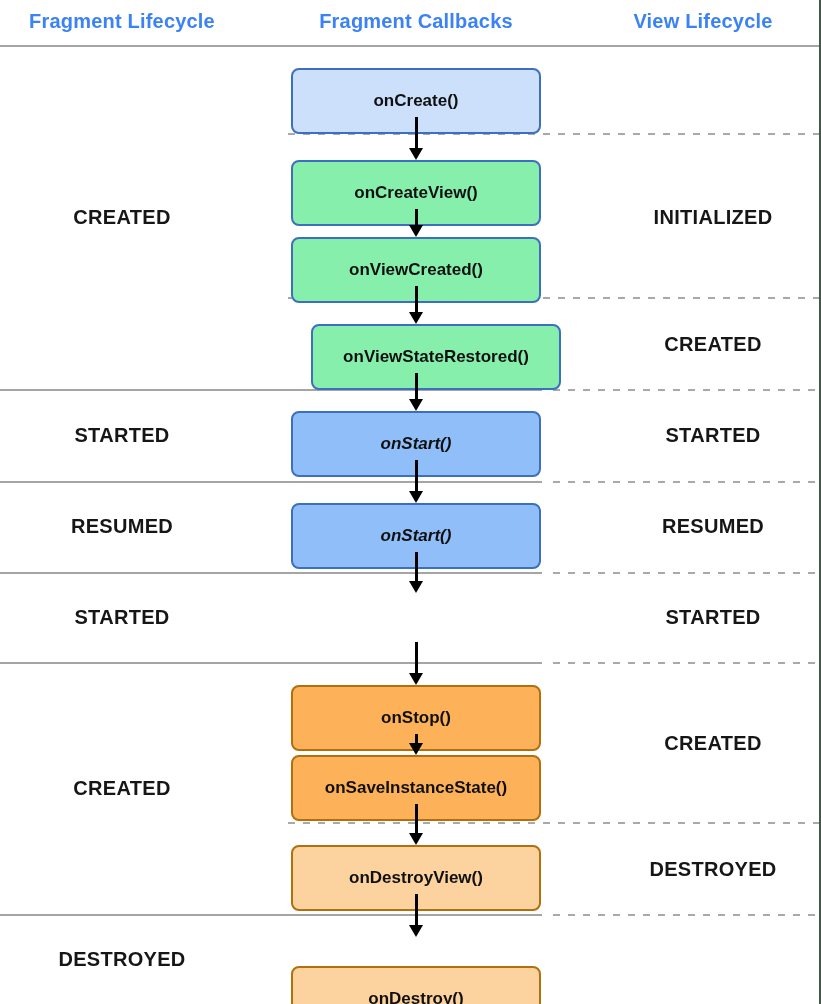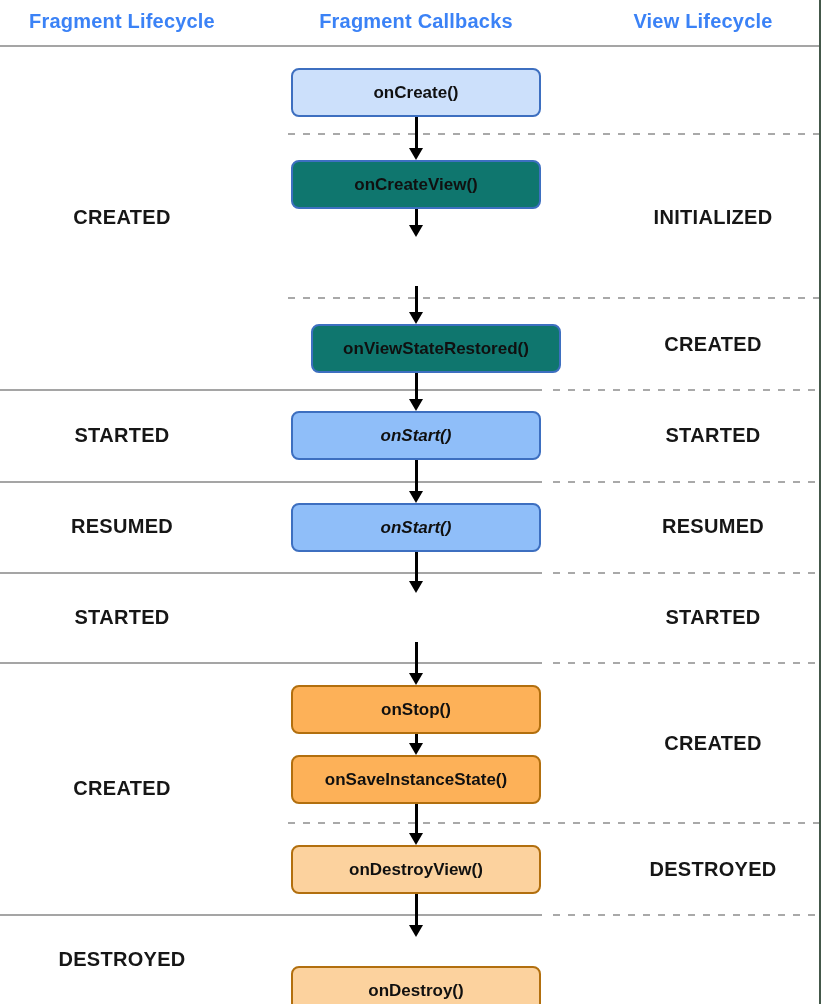--- a/index.html
+++ b/index.html
@@ -15,27 +15,27 @@
   .state-label{
     position:absolute; width:220px; text-align:center;
     font-size:20px; font-weight:700; color:#161616; letter-spacing:0.3px;
   }
   .hline-solid{ position:absolute; height:2px; background:#a5a5a5; }
   .hline-dash{
     position:absolute; height:2px;
     background:repeating-linear-gradient(90deg,#a9a9a9 0 7px,transparent 7px 15px);
   }
   .cb-box{
-    position:absolute; left:291px; width:250px; height:49px;
+    position:absolute; left:291px; width:250px; height:66px;
     border:2px solid #3d6fc0; border-radius:8px; box-sizing:border-box;
     display:flex; align-items:center; justify-content:center;
     font-size:17px; font-weight:700; color:#101010;
   }
   .blue-lightest{ background:#cce0fb; border-color:#3d6fc0; }
-  .blue-light   { background:#0f766e; border-color:#3d6fc0; }
+  .blue-light   { background:#86efac; border-color:#3d6fc0; }
   .blue-medium  { background:#8fbef9; border-color:#3d6fc0;font-style:italic; }
   .orange-medium{ background:#fdb158; border-color:#b26f0e; }
   .orange-light { background:#fcd29e; border-color:#b26f0e; }
   .arrow{ position:absolute; left:409px; width:14px; }
   .arrow .shaft{
     position:absolute; left:5.5px; top:0; width:3px; height:calc(100% - 11px);
     background:#000;
   }
   .arrow .head{
     position:absolute; left:0; bottom:0; width:0; height:0;
@@ -83,20 +83,21 @@
   <div class="state-label" style="left:603px; top:206px;">INITIALIZED</div>
   <div class="state-label" style="left:603px; top:333px;">CREATED</div>
   <div class="state-label" style="left:603px; top:424px;">STARTED</div>
   <div class="state-label" style="left:603px; top:515px;">RESUMED</div>
   <div class="state-label" style="left:603px; top:606px;">STARTED</div>
   <div class="state-label" style="left:603px; top:732px;">CREATED</div>
   <div class="state-label" style="left:603px; top:858px;">DESTROYED</div>
 
   <div class="cb-box blue-lightest" style="top:68px;">onCreate()</div>
   <div class="cb-box blue-light" style="top:160px;">onCreateView()</div>
+  <div class="cb-box blue-light" style="top:237px;">onViewCreated()</div>
   <div class="cb-box blue-light" style="top:324px;margin-left:20px;">onViewStateRestored()</div>
   <div class="cb-box blue-medium" style="top:411px;">onStart()</div>
   <div class="cb-box blue-medium" style="top:503px;">onStart()</div>
   <div class="cb-box orange-medium" style="top:685px;">onStop()</div>
   <div class="cb-box orange-medium" style="top:755px;">onSaveInstanceState()</div>
   <div class="cb-box orange-light" style="top:845px;">onDestroyView()</div>
   <div class="cb-box orange-light" style="top:966px;">onDestroy()</div>
 
   <div class="arrow" style="top:117px; height:43px;">
       <div class="shaft"></div>

